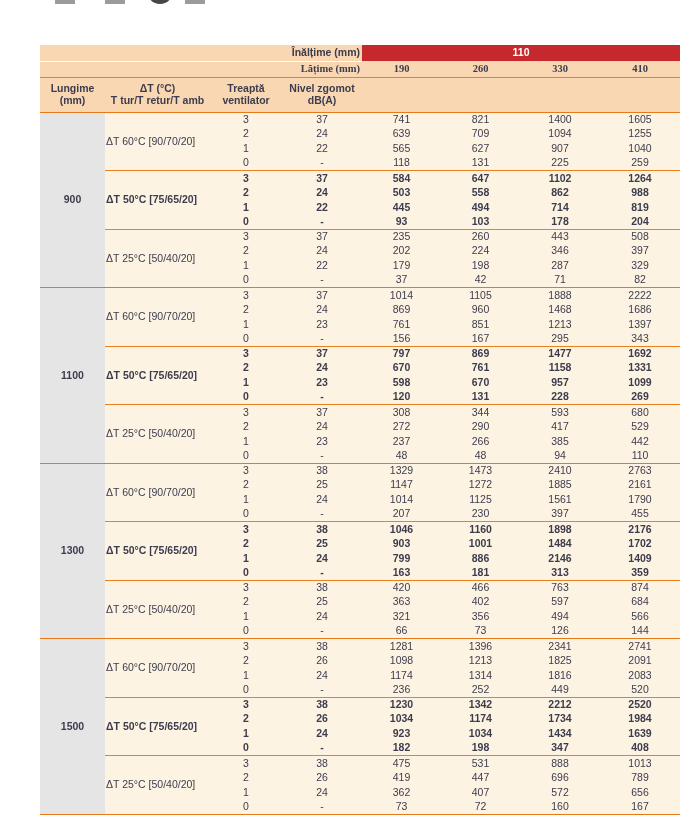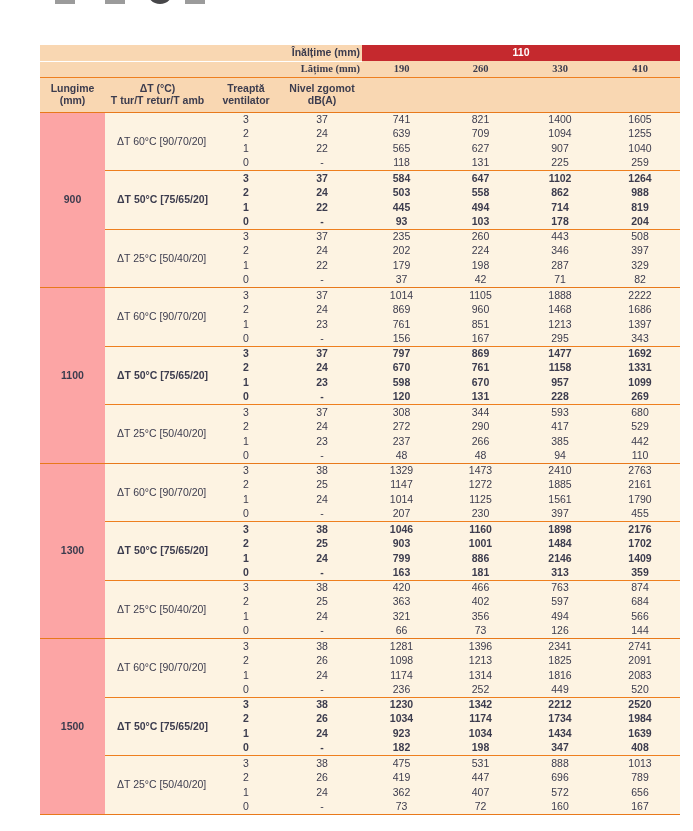--- a/index.html
+++ b/index.html
@@ -41,22 +41,22 @@
   tr.hrow2 th { height:16px; border-bottom:1px solid #ee7f1f;font-family:Liberation Serif, serif; }
   tr.hrow3 th { height:35px; border-bottom:1.5px solid #e8791b; }
   th.right { text-align:right; padding-right:2px; }
   th.band {
     background:#c5292e; color:#ffffff;
     font-weight:bold; text-align:center;
   }
   tr.hrow1 th.peach { border-bottom:1px solid rgba(255,255,255,.85); }
 
   tbody td { background:#fdf3e2; }
-  td.lungime { background:#fca5a5; font-weight:bold; }
-  td.dt { text-align:left; padding-left:12px; }
+  td.lungime { background:#e5e5e5; font-weight:bold; }
+  td.dt { text-align:left; padding-left:1px; }
   tr.group-start td { border-top:1.5px solid #e8791b; }
   tr.section-start td { border-top:1px solid #ee7f1f; }
   tr.bold-row td { font-weight:bold; }
 </style>
 </head>
 <body>
 
 <div class="title-cutoff">
   <div class="frag-bar" style="left:55px"></div>
   <div class="frag-bar" style="left:105px"></div>

